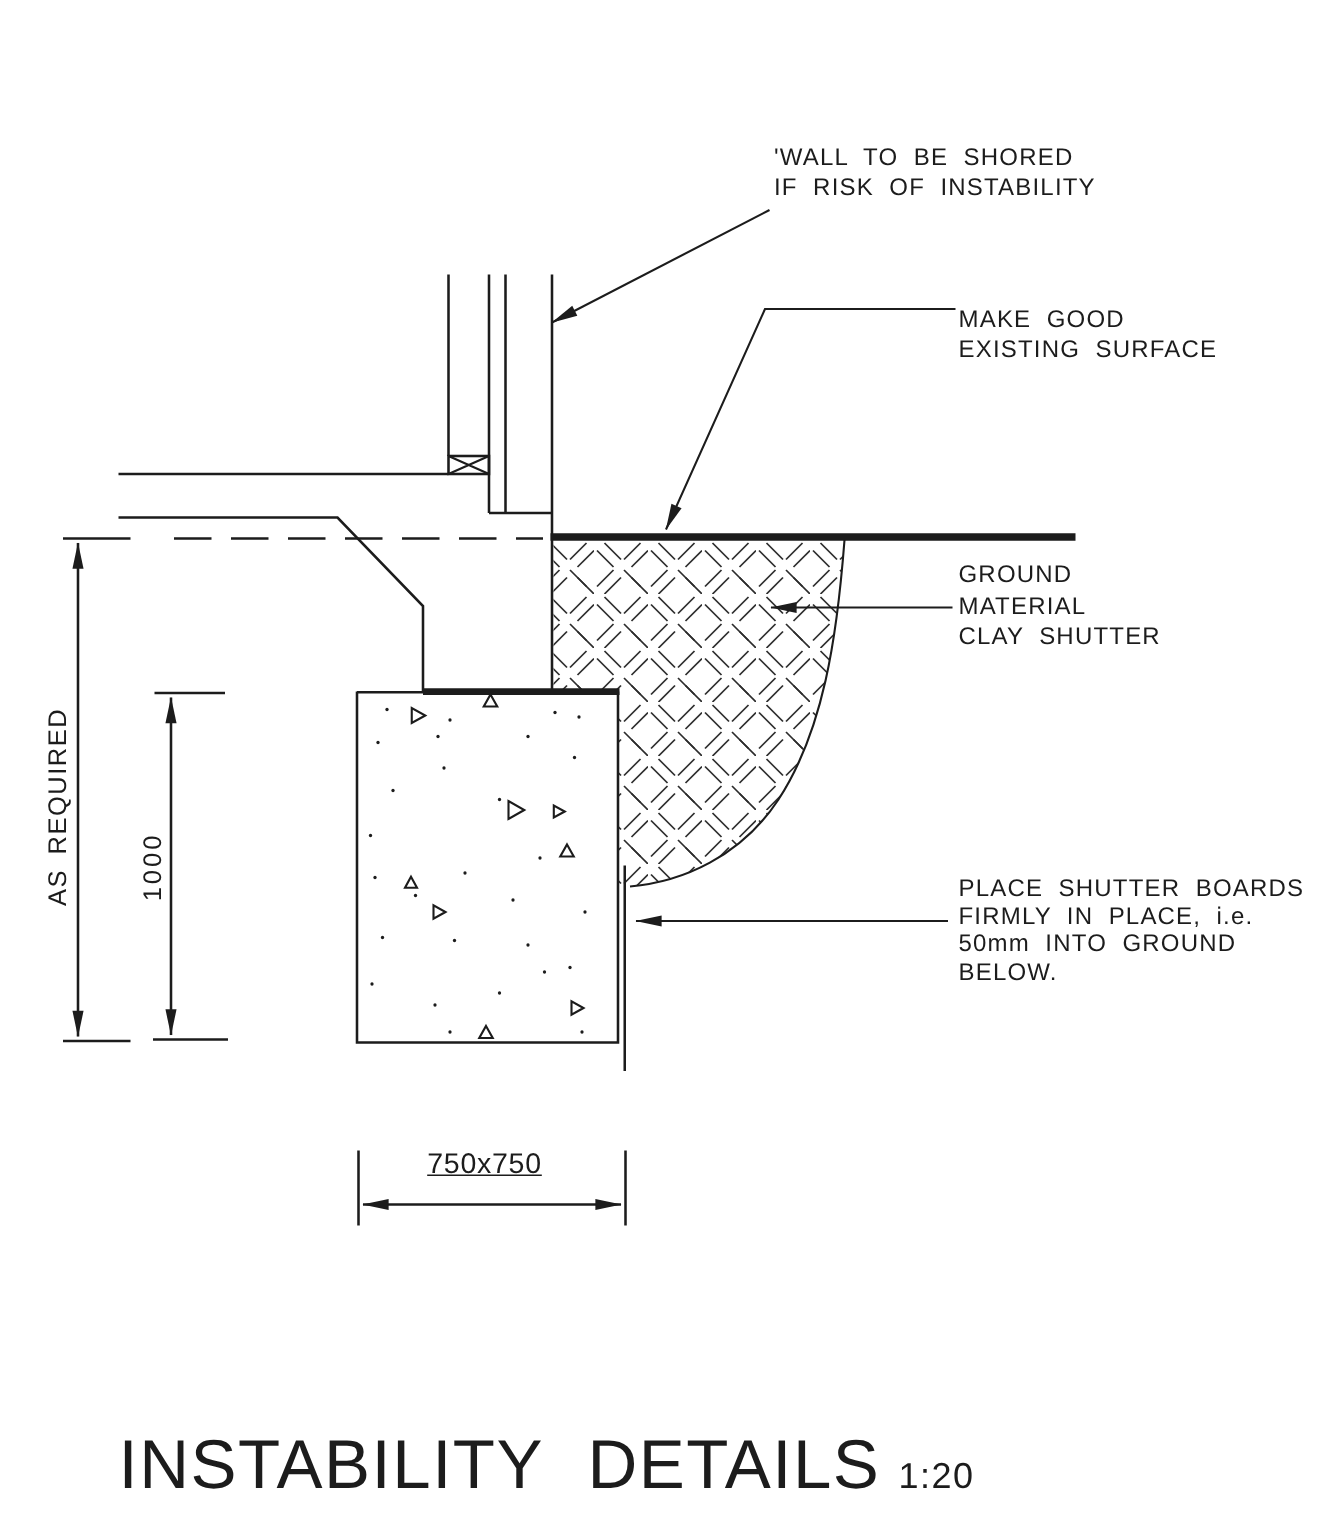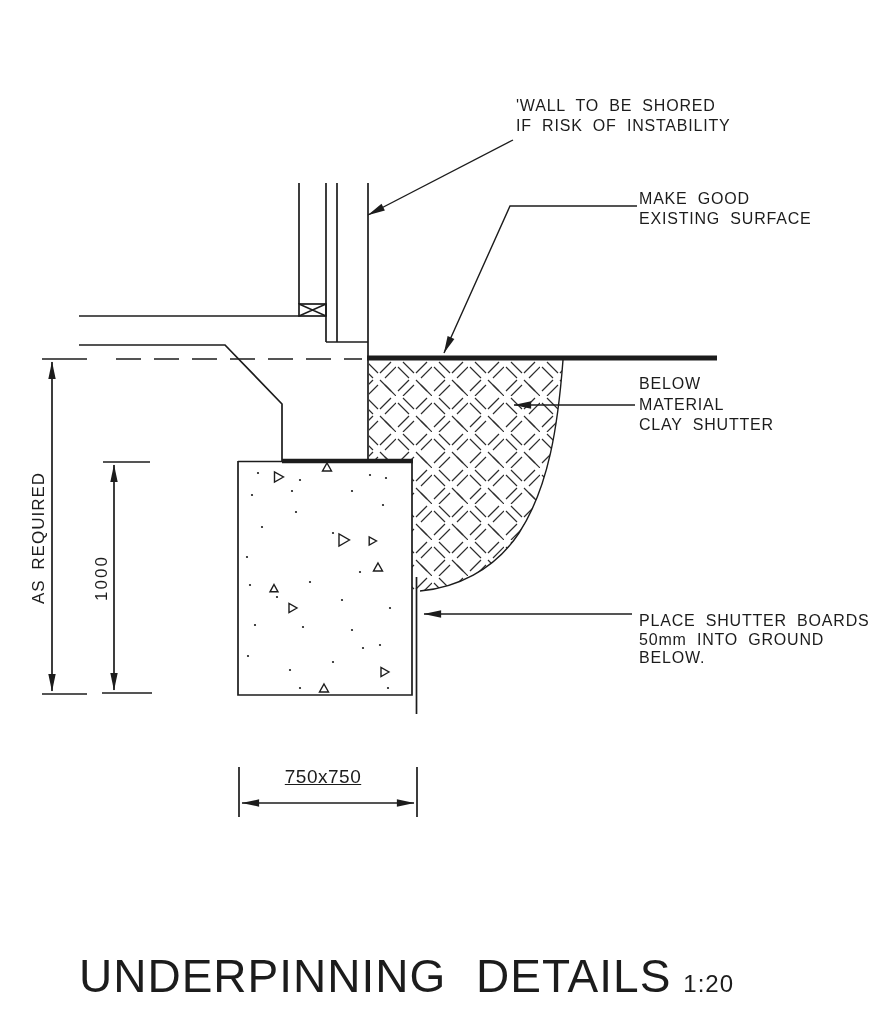--- a/index.html
+++ b/index.html
@@ -11,21 +11,21 @@
   }
   #linework { position:absolute; left:0; top:0; }
   #linework .ln  { stroke:var(--ink); stroke-width:1.7; fill:none; }
   #linework .ln1 { stroke:var(--ink); stroke-width:1.4; fill:none; }
   #linework .ln5 { stroke:var(--ink); stroke-width:5;   fill:none; }
   #linework .ln4 { stroke:var(--ink); stroke-width:4.5; fill:none; }
   .note {
     position:absolute; font-size:16px; line-height:20px;
     letter-spacing:0.8px; word-spacing:5px; white-space:nowrap; color:var(--ink);
   }
-  .note.tight { line-height:18.5px;margin-top:28px; }
+  .note.tight { line-height:18.5px; }
   .dim {
     position:absolute; font-size:17px; letter-spacing:1px; word-spacing:4px;
     white-space:nowrap; transform:translate(-50%,-50%); color:var(--ink);
   }
   .dim.vert { transform:translate(-50%,-50%) rotate(-90deg); }
   .dim.size { font-size:19px; letter-spacing:0.5px;text-decoration:underline; }
   #title-row { position:absolute; left:79px; top:952px; display:flex; align-items:baseline; }
   #drawing-title {
     font-size:46px; line-height:1.05; letter-spacing:1px; word-spacing:16px;
     white-space:nowrap; color:var(--ink);
@@ -154,39 +154,40 @@
       <path class="ln1" d="M635,405 L514,405" marker-end="url(#arr)"></path>
       <path class="ln1" d="M632,614 L424,614" marker-end="url(#arr)"></path>
     </g>
   </svg>
 
   <div class="note" style="left:516px; top:96px;">
     <div>'WALL TO BE SHORED</div>
     <div>IF RISK OF INSTABILITY</div>
   </div>
 
-  <div class="note" style="left:639px; top:189px;">
+  <div class="note" style="left:639px; top:204px;">
     <div>MAKE GOOD</div>
     <div>EXISTING SURFACE</div>
   </div>
 
   <div class="note" style="left:639px; top:374px; line-height:20.5px;">
-    <div>BELOW</div>
+    <div>GROUND</div>
     <div>MATERIAL</div>
     <div>CLAY SHUTTER</div>
   </div>
 
   <div class="note tight" style="left:639px; top:584px;">
     <div>PLACE SHUTTER BOARDS</div>
+    <div>FIRMLY IN PLACE, i.e.</div>
     <div>50mm INTO GROUND</div>
     <div>BELOW.</div>
   </div>
 
   <div class="dim vert" style="left:39px; top:538px;">AS REQUIRED</div>
   <div class="dim vert" style="left:102px; top:578px; letter-spacing:2px;">1000</div>
   <div class="dim size" style="left:323px; top:777px;">750x750</div>
 
   <div id="title-row">
-    <div id="drawing-title">UNDERPINNING DETAILS</div>
+    <div id="drawing-title">INSTABILITY DETAILS</div>
     <div id="drawing-scale">1:20</div>
   </div>
 
 </div>
 
 </body></html>

